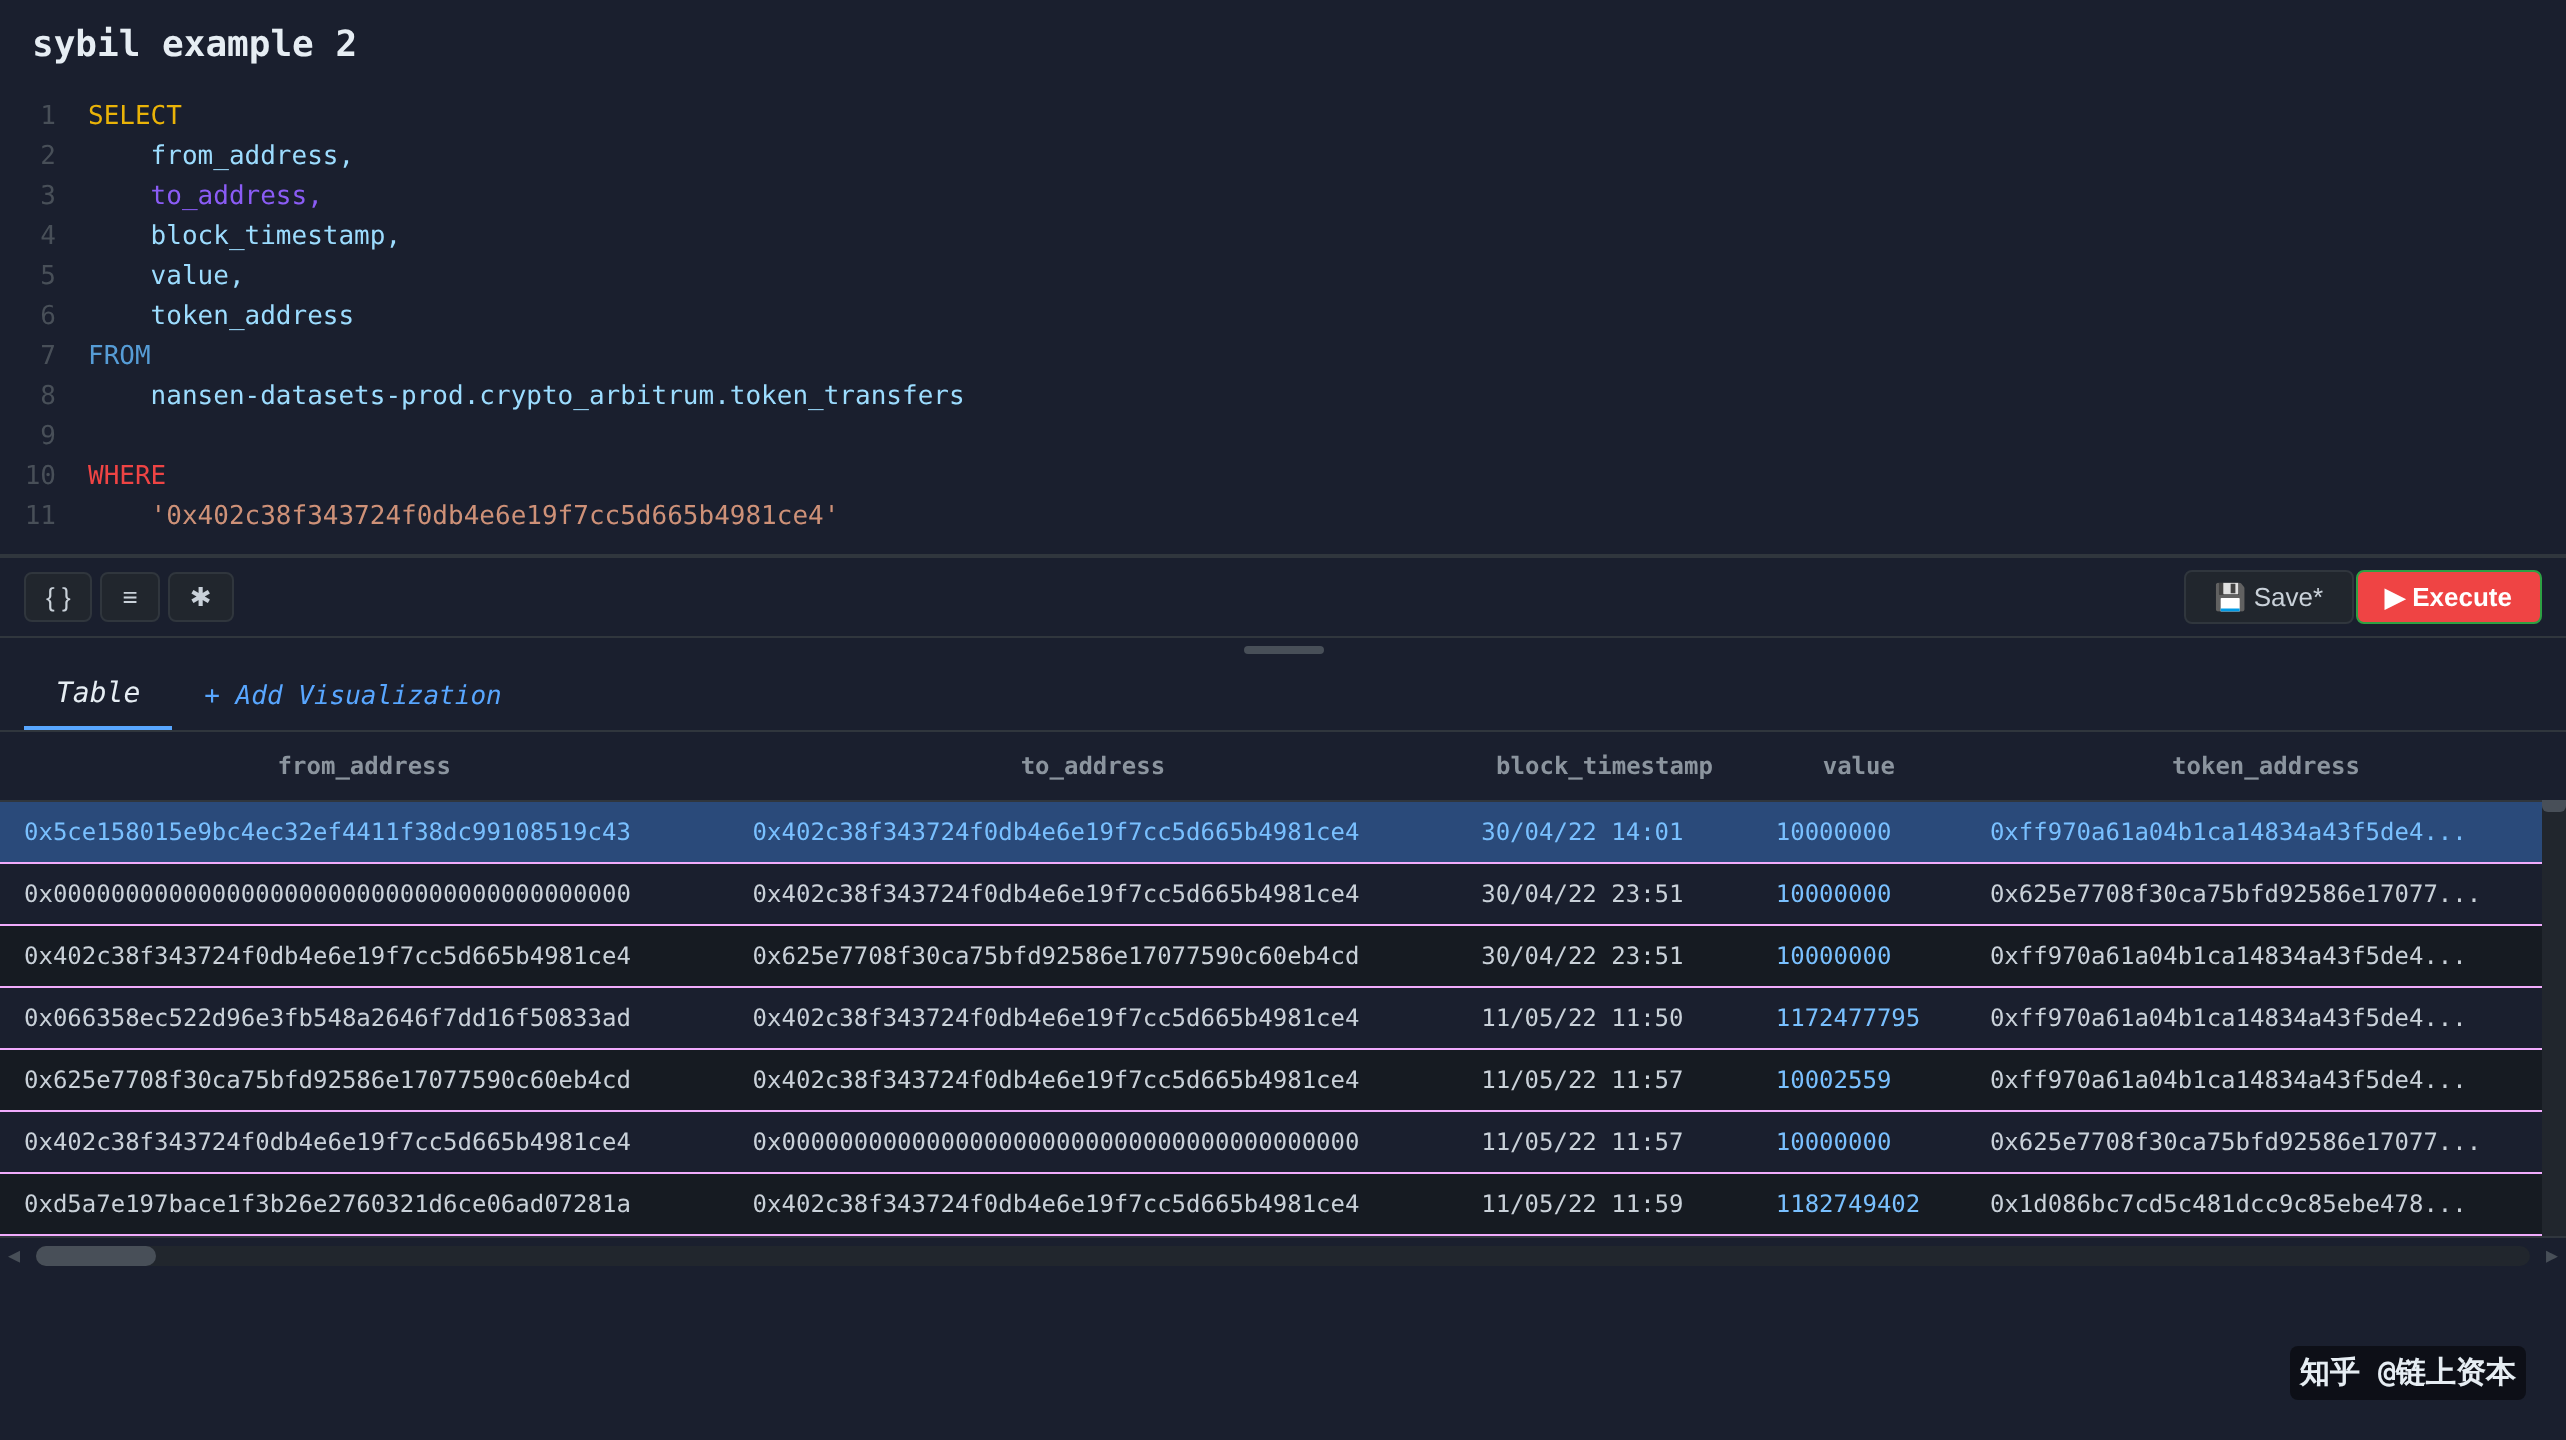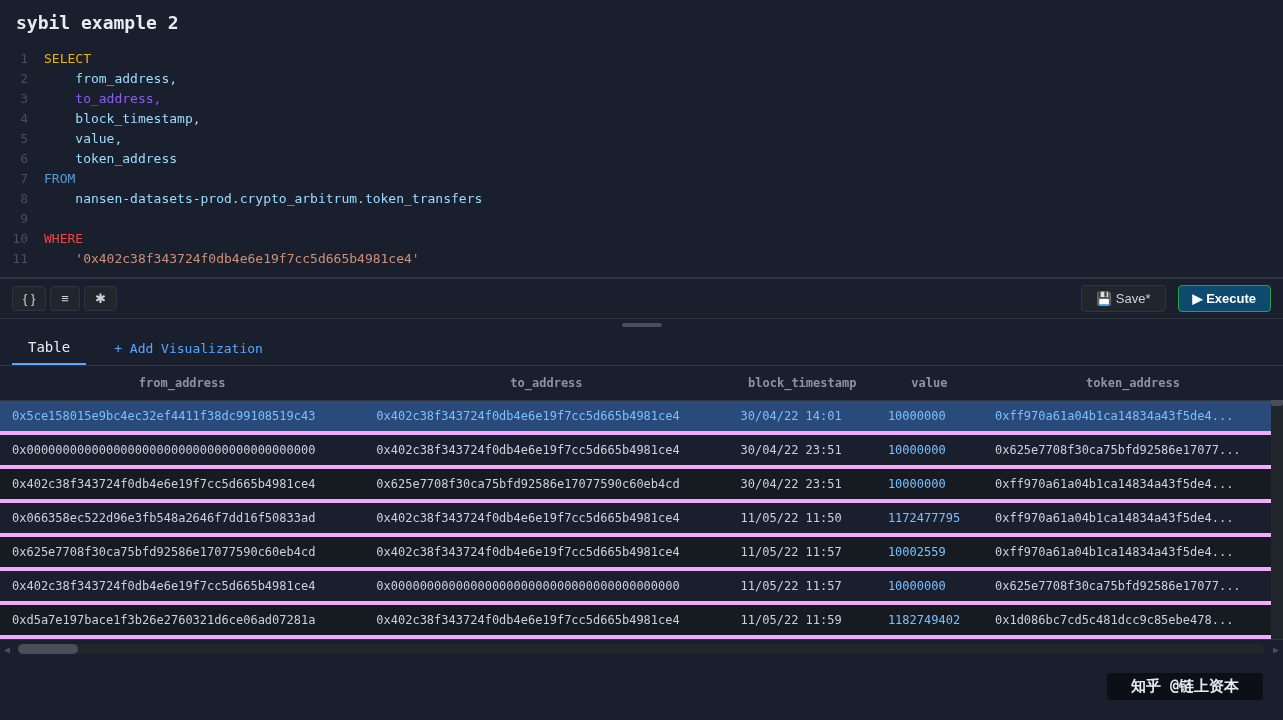--- a/index.html
+++ b/index.html
@@ -60,33 +60,33 @@
       border: 1px solid #30363d;
       color: #c9d1d9;
       padding: 4px 10px;
       border-radius: 4px;
       cursor: pointer;
       font-size: 13px;
     }
     .toolbar-right {
       margin-left: auto;
       display: flex;
-      gap: 12px;
+      gap: 1px;
     }
     .save-btn {
       background: #21262d;
       border: 1px solid #30363d;
       color: #c9d1d9;
       padding: 5px 14px;
       border-radius: 4px;
       cursor: pointer;
       font-size: 13px;
     }
     .execute-btn {
-      background: #0c4a6e;
+      background: #ef4444;
       border: 1px solid #2ea043;
       color: #fff;
       padding: 5px 14px;
       border-radius: 4px;
       cursor: pointer;
       font-size: 13px;
       font-weight: bold;
     }
     .execute-btn::before {
       content: '▶ ';
@@ -106,21 +106,22 @@
       border-radius: 2px;
     }
     .results-section {
       background: #1a1f2e;
     }
     .results-tabs {
       display: flex;
       align-items: center;
       padding: 0 12px;
       border-bottom: 1px solid #30363d;
-      gap: 16px;
+      gap: 4px;
+      font-style: italic;
     }
     .tab {
       padding: 8px 16px;
       cursor: pointer;
       border-bottom: 2px solid transparent;
       color: #8b949e;
       font-size: 14px;
     }
     .tab.active {
       color: #e6edf3;
@@ -154,21 +155,21 @@
     }
     thead th {
       padding: 10px 12px;
       text-align: center;
       color: #8b949e;
       font-weight: 600;
       border-bottom: 1px solid #30363d;
       white-space: nowrap;
     }
     tbody tr {
-      border-bottom: 4px solid #f0abfc;
+      border-bottom: 1px solid #f0abfc;
     }
     tbody tr:nth-child(odd) { background: #161b22; }
     tbody tr:nth-child(even) { background: #1a1f2e; }
     td {
       padding: 8px 12px;
       white-space: nowrap;
       max-width: 400px;
       overflow: hidden;
       text-overflow: ellipsis;
       color: #c9d1d9;
@@ -212,21 +213,21 @@
       font-size: 10px;
     }
     .watermark {
       position: fixed;
       bottom: 20px;
       right: 20px;
       color: #e6edf3;
       font-size: 15px;
       font-weight: bold;
       background: rgba(0,0,0,0.5);
-      padding: 4px 24px;
+      padding: 4px 5px;
       border-radius: 4px;
     }
     .right-scrollbar {
       position: absolute;
       right: 0;
       top: 0;
       width: 12px;
       height: 100%;
       background: #21262d;
     }

